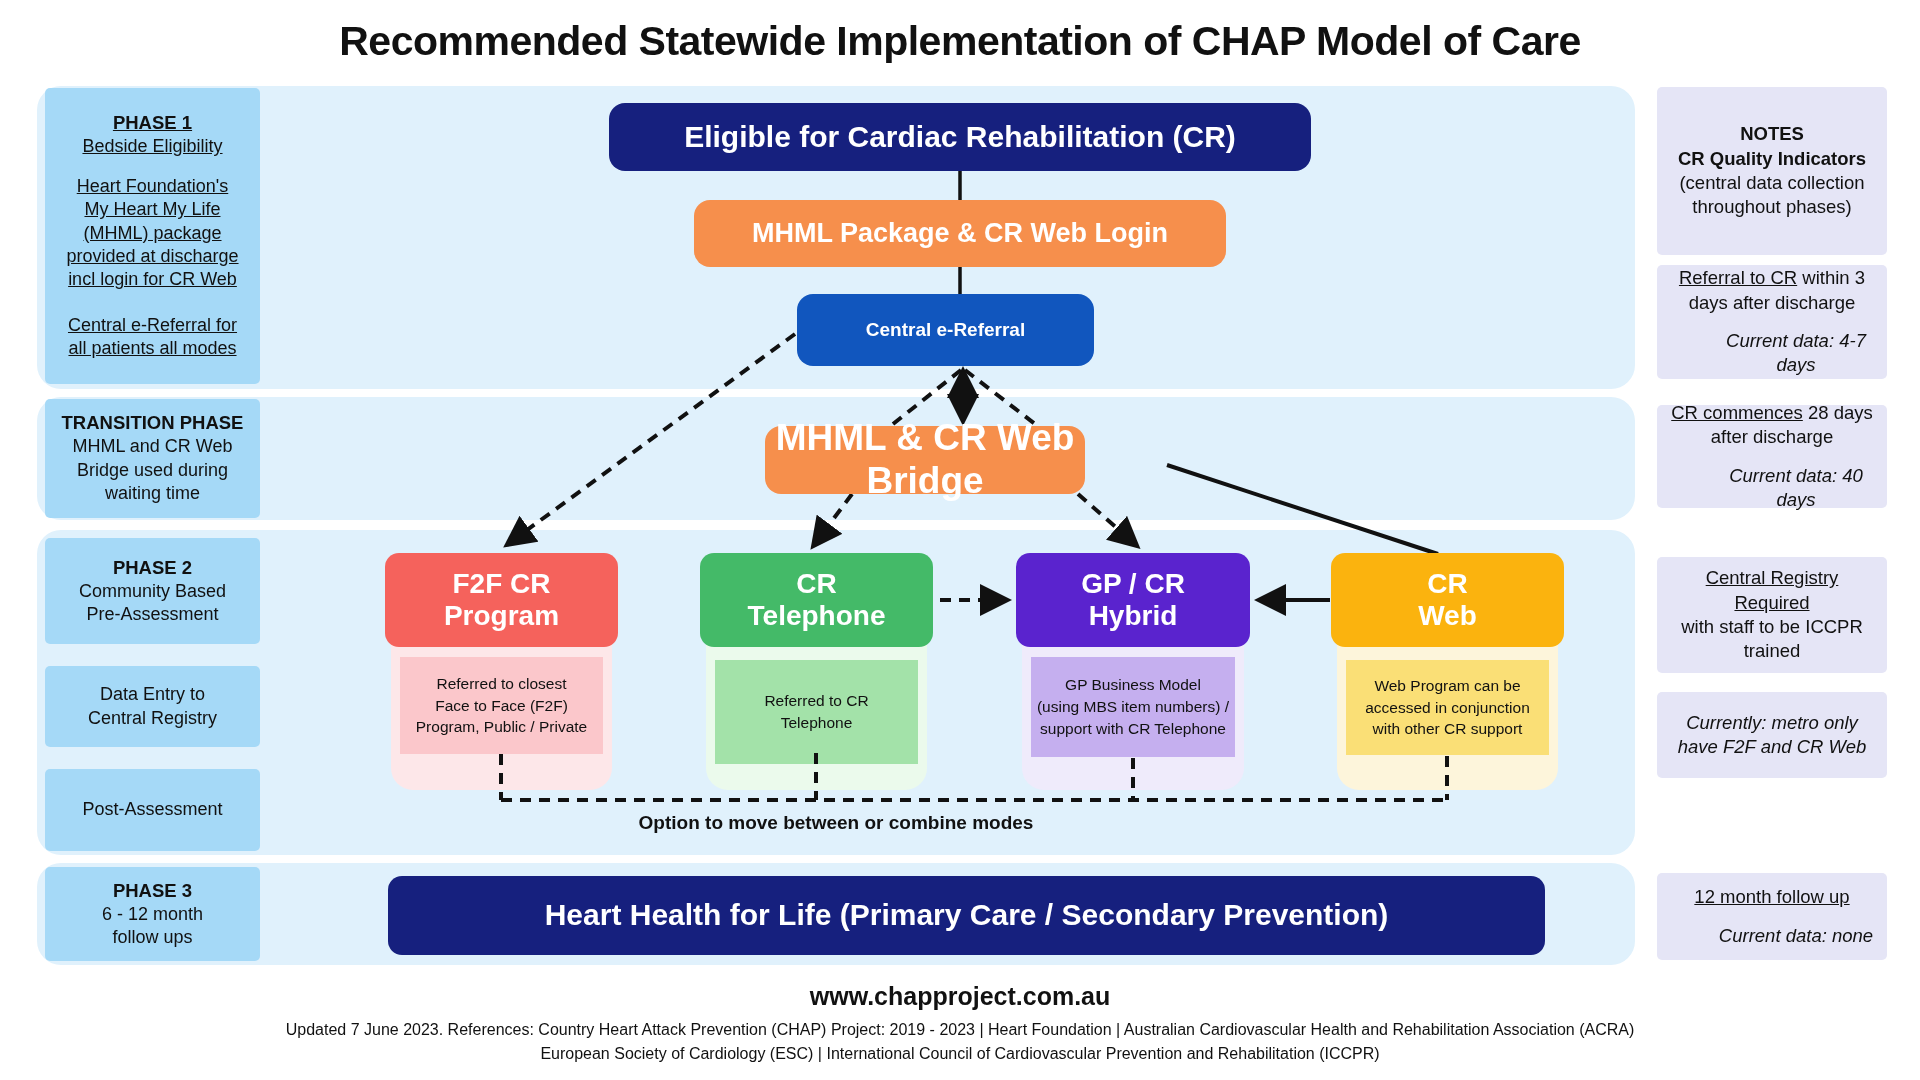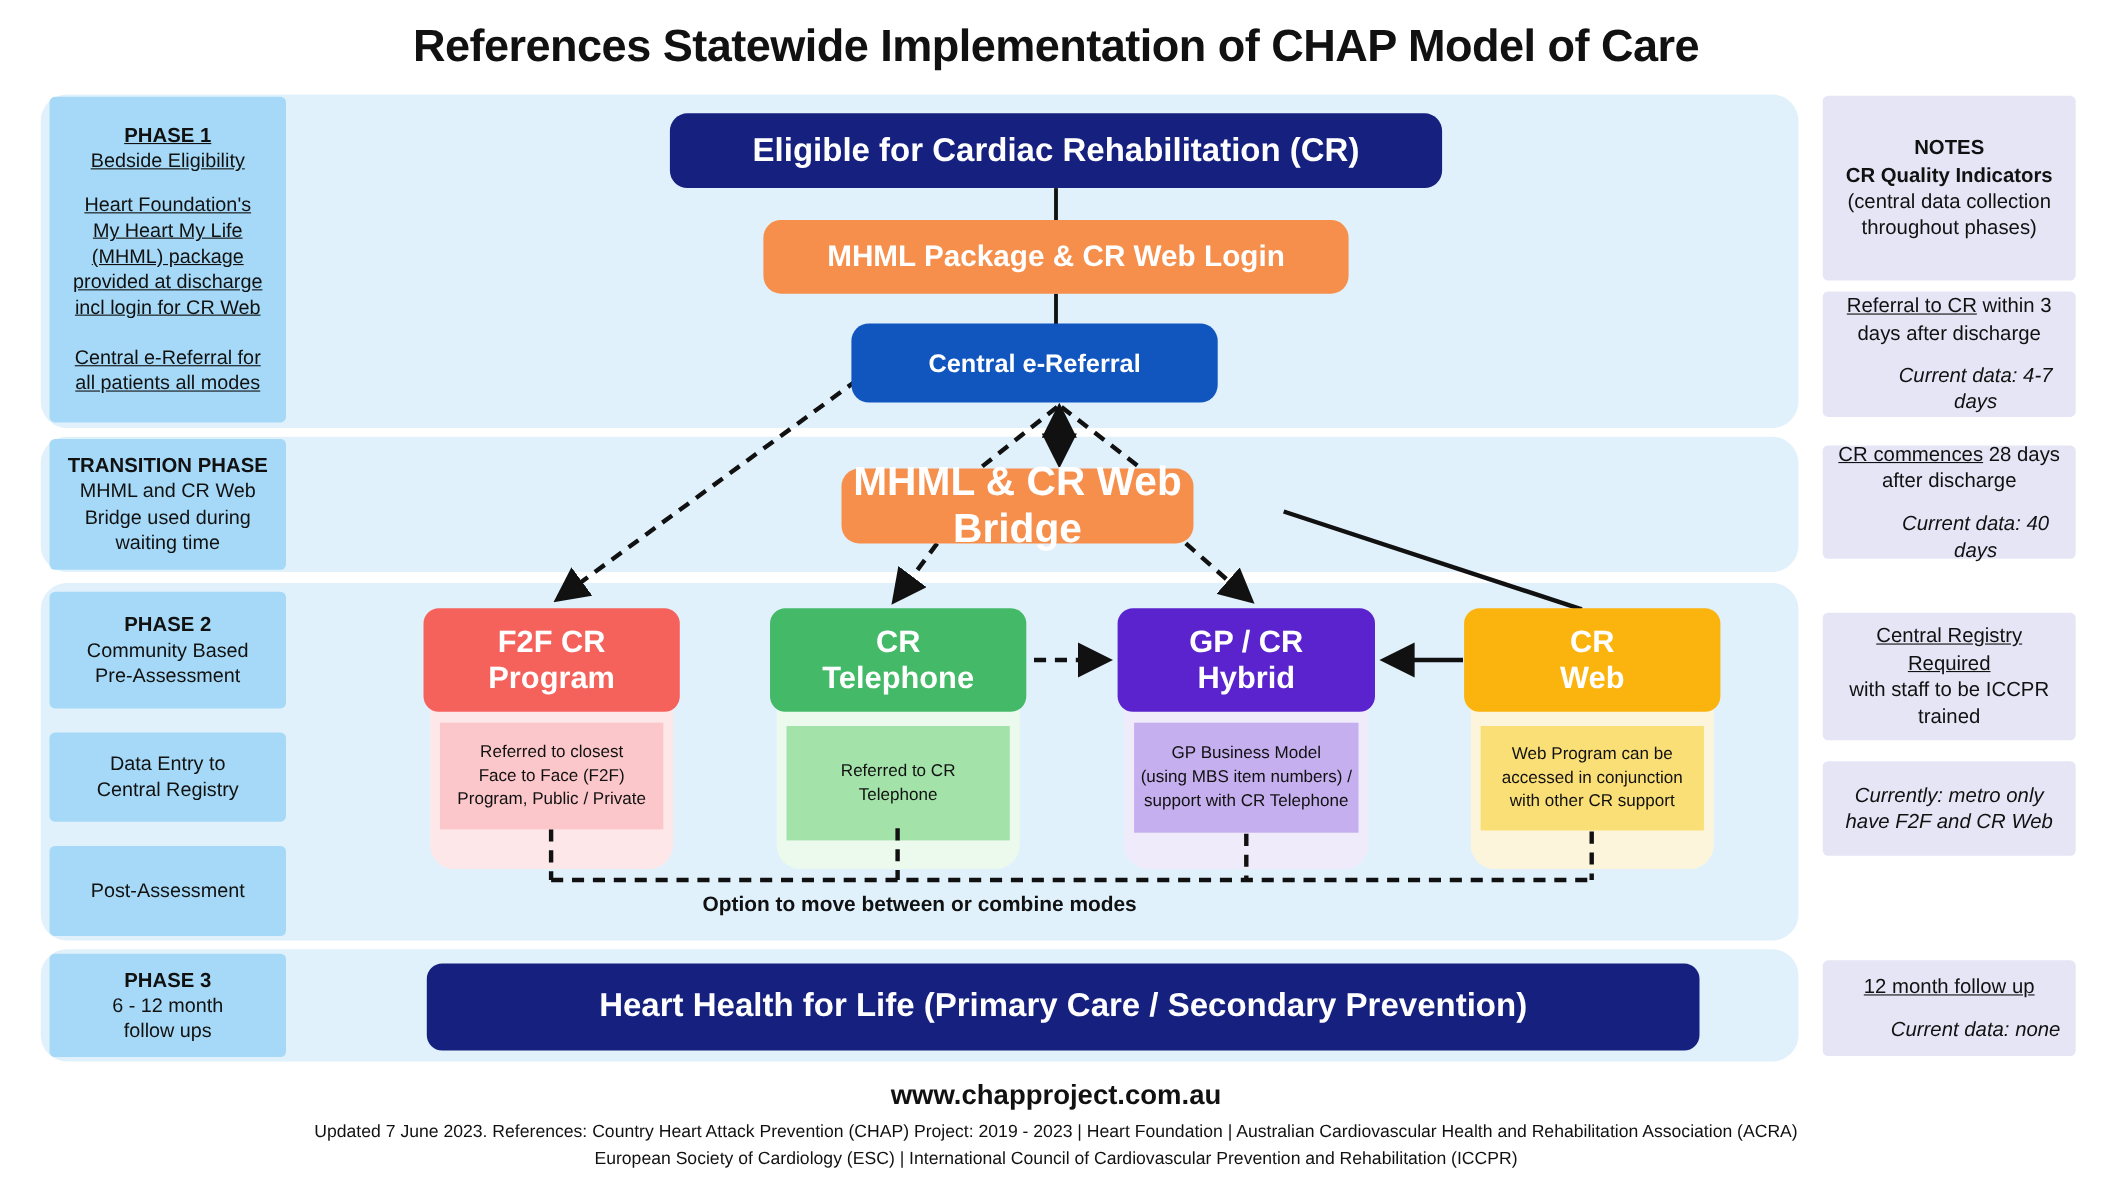--- a/index.html
+++ b/index.html
@@ -30,21 +30,21 @@
     text-align:center;font-size:18.5px;line-height:1.32;
     display:flex;flex-direction:column;align-items:center;justify-content:center;padding:8px 4px;}
   .note-box .cur{font-style:italic;margin-top:14px;margin-left:48px;}
   .u{text-decoration:underline;}
 </style>
 </head>
 <body>
 
 <div id="page">
 
-  <div class="abs" style="left:0;top:18px;width:1920px;text-align:center;font-size:41px;font-weight:bold;letter-spacing:-0.5px;">References Statewide Implementation of CHAP Model of Care</div>
+  <div class="abs" style="left:0;top:18px;width:1920px;text-align:center;font-size:41px;font-weight:bold;letter-spacing:-0.5px;">Recommended Statewide Implementation of CHAP Model of Care</div>
 
   <div class="band" style="top:86px;height:303px;"></div>
   <div class="band" style="top:397px;height:123px;"></div>
   <div class="band" style="top:530px;height:325px;"></div>
   <div class="band" style="top:863px;height:102px;"></div>
 
   <div class="side-box" style="top:88px;height:296px;text-decoration:underline;">
     <b>PHASE 1</b>
     <div class="ml">Bedside Eligibility</div>
     <div class="ml" style="margin-top:16px;">Heart Foundation's
@@ -145,21 +145,21 @@
     <line x1="852" y1="494" x2="814" y2="545" stroke="#111" stroke-width="4" stroke-dasharray="11 8" marker-end="url(#ah)"></line>
     <line x1="1078" y1="494" x2="1136" y2="545" stroke="#111" stroke-width="4" stroke-dasharray="11 8" marker-end="url(#ah)"></line>
     <line x1="1167" y1="465" x2="1438" y2="554" stroke="#111" stroke-width="4"></line>
     <line x1="940" y1="600" x2="1006" y2="600" stroke="#111" stroke-width="4" stroke-dasharray="11 8" marker-end="url(#ah)"></line>
     <line x1="1330" y1="600" x2="1260" y2="600" stroke="#111" stroke-width="4" marker-end="url(#ah)"></line>
     <path d="M501,754 V800 M816,753 V800 M1133,758 V800 M1447,756 V800 M501,800 H1447" fill="none" stroke="#111" stroke-width="4" stroke-dasharray="11 8"></path>
   </svg>
 
   <div class="flow-box" style="left:694px;top:200px;width:532px;height:67px;background:var(--orange);font-size:27px;">MHML Package &amp; CR Web Login</div>
   <div class="flow-box" style="left:609px;top:103px;width:702px;height:68px;background:var(--navy);font-size:30px;">Eligible for Cardiac Rehabilitation (CR)</div>
-  <div class="flow-box" style="left:774px;top:294px;width:333px;height:72px;background:var(--blue);font-size:23px;">Central e-Referral</div>
+  <div class="flow-box" style="left:797px;top:294px;width:297px;height:72px;background:var(--blue);font-size:19px;">Central e-Referral</div>
   <div class="flow-box" style="left:765px;top:426px;width:320px;height:68px;background:var(--orange);font-size:37px;">MHML &amp; CR Web Bridge</div>
 
   <div class="flow-box ml" style="left:385px;top:553px;width:233px;height:94px;background:var(--red);font-size:28px;border-radius:14px;">F2F CR
 Program</div>
   <div class="flow-box ml" style="left:700px;top:553px;width:233px;height:94px;background:var(--green);font-size:28px;border-radius:14px;">CR
 Telephone</div>
   <div class="flow-box ml" style="left:1016px;top:553px;width:234px;height:94px;background:var(--purple);font-size:28px;border-radius:14px;">GP / CR
 Hybrid</div>
   <div class="flow-box ml" style="left:1331px;top:553px;width:233px;height:94px;background:var(--amber);font-size:28px;border-radius:14px;">CR
 Web</div>

